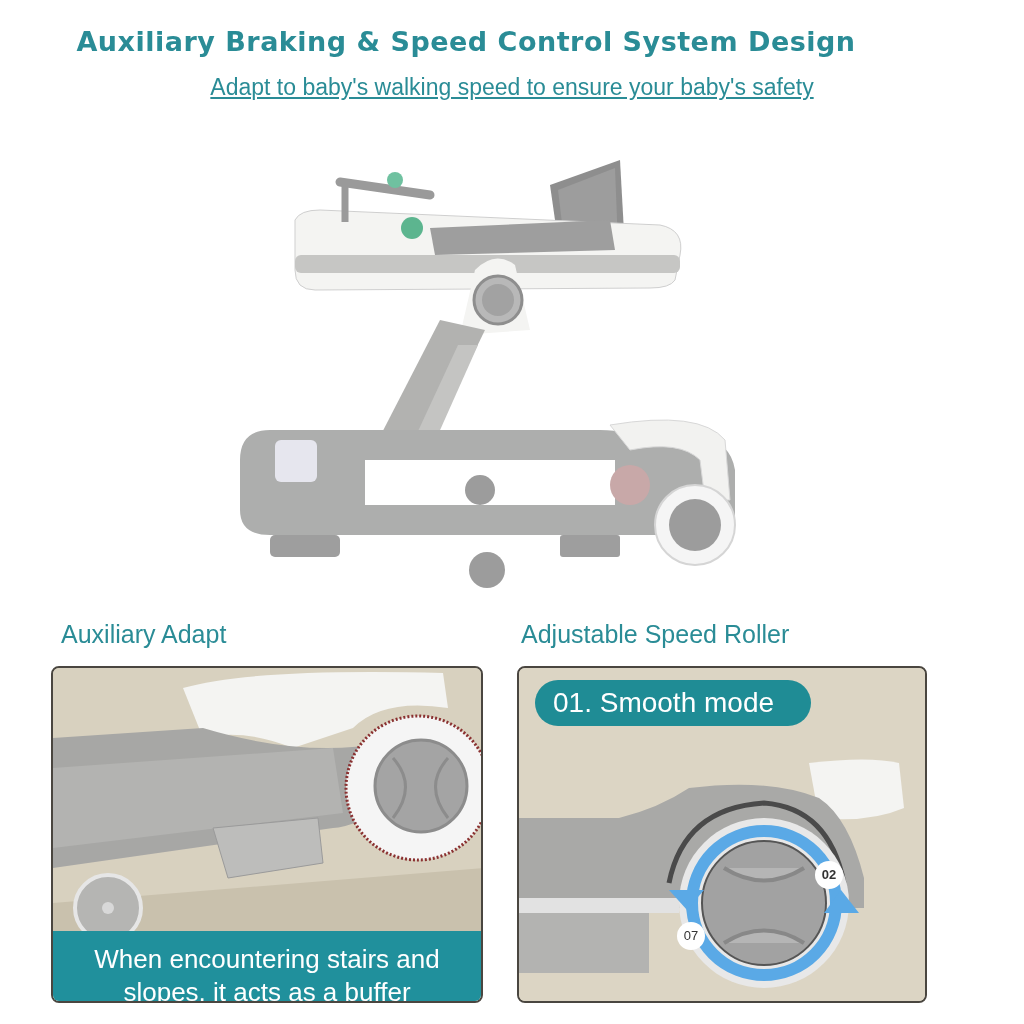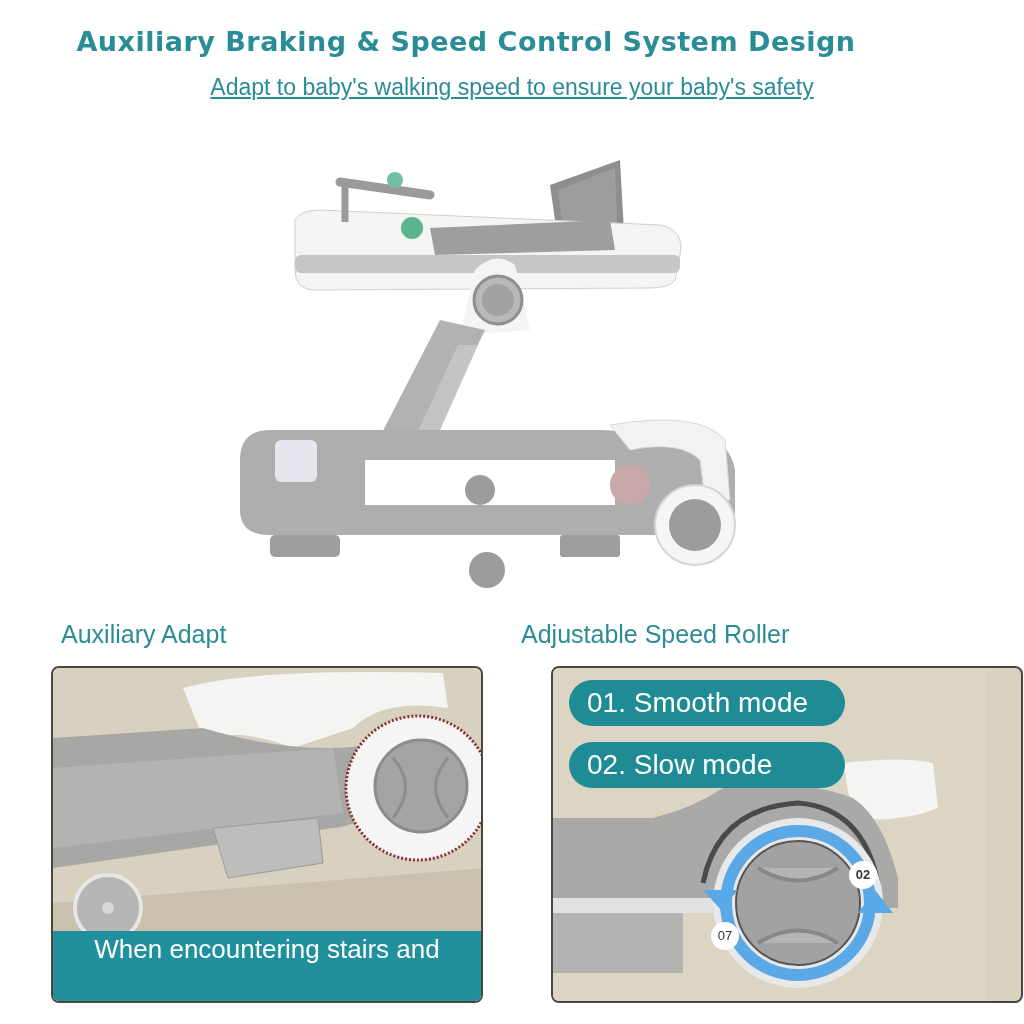--- a/index.html
+++ b/index.html
@@ -24,28 +24,28 @@
     font-size: 25px; color: #2a8c96;
   }
   .label-left { left: 61px; top: 620px; }
   .label-right { left: 521px; top: 620px; }
 
   .panel {
     position: absolute; top: 666px; height: 337px; border-radius: 8px;
     border: 2px solid #4a4640; overflow: hidden; background: #d9d2c1;
   }
   .panel-left { left: 51px; width: 432px; }
-  .panel-right { left: 551px; width: 472px; }
+  .panel-right { left: 517px; width: 410px; }
 
   .panel svg { position: absolute; left: 0; top: 0; }
 
   .banner {
     position: absolute; left: 0; bottom: 0; width: 100%; height: 70px;
     background: #20909c; color: #ffffff; text-align: center;
-    font-size: 26px; line-height: 33px; padding-top: 2px;
+    font-size: 26px; line-height: 33px; padding-top: 12px;
   }
 
   .mode-pill {
     position: absolute; left: 16px; height: 46px; width: 276px;
     background: #1f8c95; border-radius: 23px; color: #fff;
     font-size: 28px; line-height: 46px; padding-left: 18px;
   }
   .pill-1 { top: 12px; }
   .pill-2 { top: 74px; }
 
@@ -119,20 +119,21 @@
     <circle cx="365" cy="120" r="72" fill="none" stroke="#8a3030" stroke-width="3" stroke-dasharray="2 2"></circle>
     <circle cx="368" cy="118" r="46" fill="#a4a4a4" stroke="#8c8c8c" stroke-width="3"></circle>
     <path d="M340 90 Q365 118 340 150" stroke="#8c8c8c" stroke-width="3" fill="none"></path>
     <path d="M395 90 Q370 118 395 150" stroke="#8c8c8c" stroke-width="3" fill="none"></path>
 
     <circle cx="55" cy="240" r="33" fill="#b5b5b3" stroke="#e6e6e6" stroke-width="4"></circle>
     <circle cx="55" cy="240" r="6" fill="#d8d8d8"></circle>
   </svg>
   <div class="banner">
     <div>When encountering stairs and</div>
+    <div>slopes, it acts as a buffer</div>
   </div>
 </div>
 
 <div class="panel panel-right">
   <svg width="433" height="337" viewBox="0 0 433 337">
     <rect width="433" height="337" fill="#dcd5c4"></rect>
 
     <path d="M290 95 Q350 88 380 95 L385 140 Q350 155 300 150 Z" fill="#f4f4f2"></path>
 
     <path d="M0 150 L100 150 Q140 140 170 120 Q250 110 300 130 Q330 150 345 210 L345 240 L0 240 Z" fill="#a9a9a7"></path>
@@ -144,16 +145,15 @@
     <circle cx="245" cy="235" r="85" fill="#e8e8e8"></circle>
     <circle cx="245" cy="235" r="62" fill="#a2a2a2" stroke="#555" stroke-width="2"></circle>
     <path d="M205 200 Q245 225 285 200" stroke="#888" stroke-width="4" fill="#b5b5b5"></path>
     <path d="M205 275 Q245 250 285 275" stroke="#888" stroke-width="4" fill="#b5b5b5"></path>
 
     <circle cx="245" cy="235" r="72" fill="none" stroke="#5aa9e6" stroke-width="12"></circle>
     <polygon points="150,222 185,222 168,242" fill="#5aa9e6"></polygon>
     <polygon points="305,245 340,245 322,222" fill="#5aa9e6"></polygon>
   </svg>
   <div class="mode-pill pill-1">01. Smooth mode</div>
-  <div class="mode-pill pill-2">02. Slow mode</div>
   <div class="num-badge" style="left:158px; top:254px;">07</div>
   <div class="num-badge" style="left:296px; top:193px;font-weight:bold;">02</div>
 </div>
 
 </body></html>

